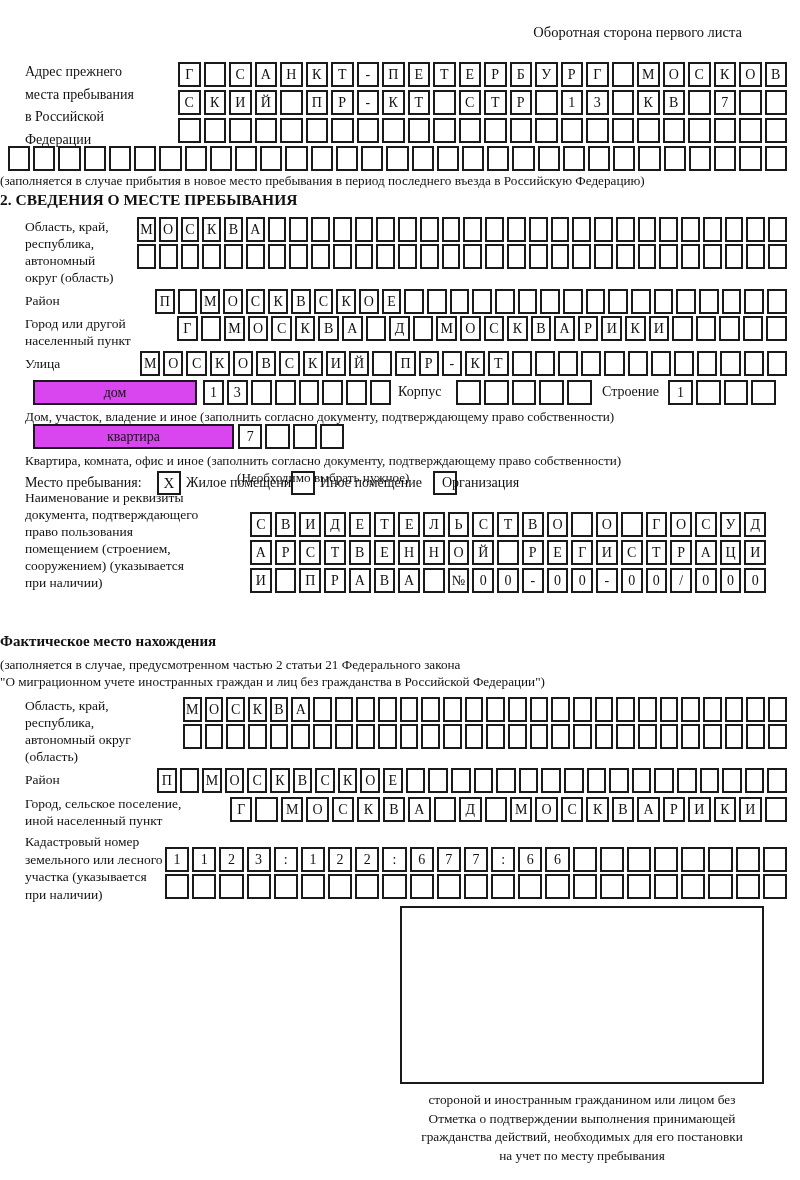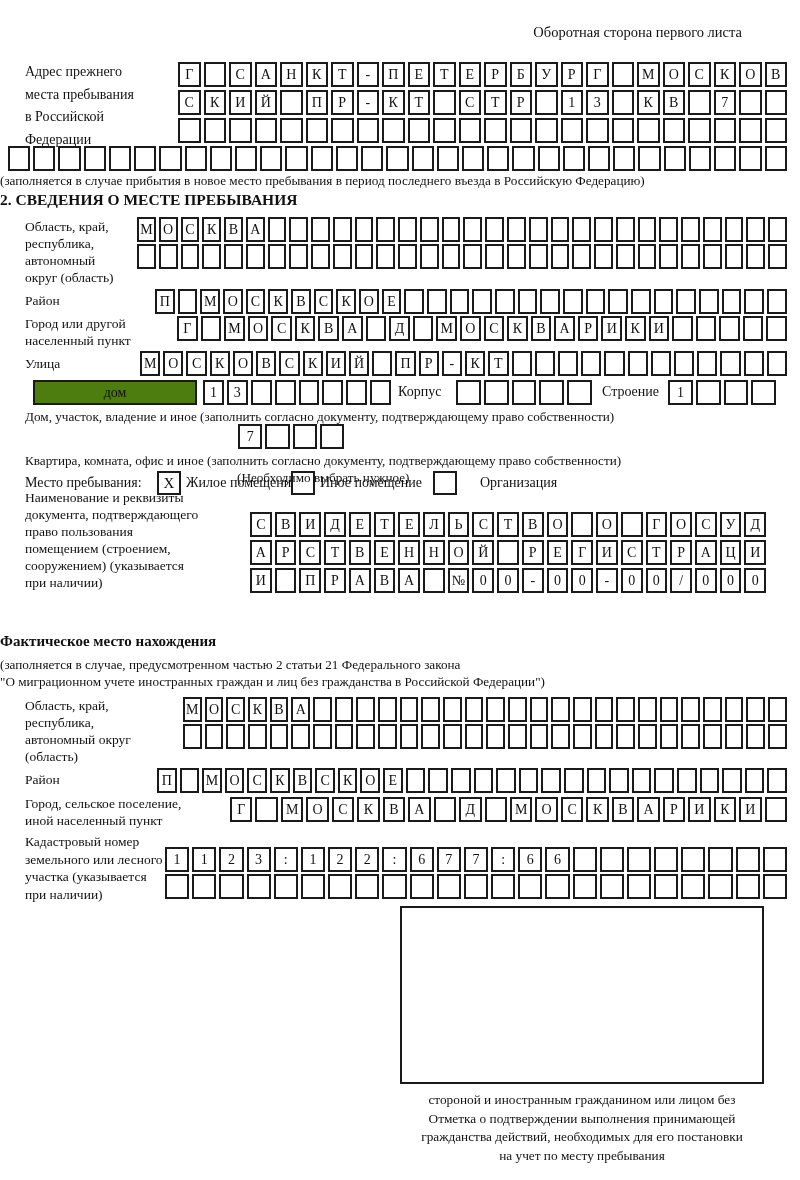--- a/index.html
+++ b/index.html
@@ -8,21 +8,21 @@
   .abs{position:absolute;}
   .cells{position:absolute;display:flex;gap:3px;}
   .cell{flex:1;height:21px;border:2px solid #1a1a1a;background:#fff;
         font-size:14px;line-height:21px;text-align:center;}
   .lbl{position:absolute;font-size:13.5px;line-height:17px;}
   .lbl-lg{position:absolute;font-size:14px;line-height:22.5px;}
   .inline-lbl{position:absolute;font-size:14px;line-height:21px;}
   .note{position:absolute;font-size:13.2px;line-height:16px;}
   .center{left:0;width:800px;text-align:left;}
   .title{position:absolute;font-size:15.5px;font-weight:bold;}
-  .wbox{position:absolute;border:2px solid #1a1a1a;height:21px;background:#4d7c0f;
+  .wbox{position:absolute;border:2px solid #1a1a1a;height:21px;background:#d946ef;
         text-align:center;font-size:14px;line-height:21px;}
   .cbx{position:absolute;width:20px;height:20px;border:2px solid #1a1a1a;background:#fff;
        text-align:center;font-size:15px;line-height:20px;}
   .bigbox{position:absolute;border:2px solid #1a1a1a;background:#fff;}
   .caption{position:absolute;font-size:13.3px;line-height:18.5px;text-align:center;}
 </style>
 </head>
 <body>
 
 <div id="page">
@@ -339,35 +339,36 @@
     </div>
   <div class="inline-lbl" style="left:602px;top:381px;">Строение</div>
   <div class="cells" style="left:668px;top:380px;width:108px;">
       <div class="cell">1</div>
       <div class="cell"></div>
       <div class="cell"></div>
       <div class="cell"></div>
     </div>
   <div class="note" style="left:25px;top:409px;">Дом, участок, владение и иное (заполнить согласно документу, подтверждающему право собственности)</div>
 
+  <div class="wbox" style="left:33px;top:424px;width:197px;">квартира</div>
   <div class="cells" style="left:238px;top:424px;width:106px;">
       <div class="cell">7</div>
       <div class="cell"></div>
       <div class="cell"></div>
       <div class="cell"></div>
     </div>
   <div class="note" style="left:25px;top:453px;">Квартира, комната, офис и иное (заполнить согласно документу, подтверждающему право собственности)</div>
 
   <div class="inline-lbl" style="left:25px;top:472px;">Место пребывания:</div>
   <div class="cbx" style="left:157px;top:471px;">X</div>
   <div class="inline-lbl" style="left:186px;top:472px;">Жилое помещение</div>
   <div class="cbx" style="left:291px;top:471px;"></div>
   <div class="inline-lbl" style="left:320px;top:472px;">Иное помещение</div>
   <div class="cbx" style="left:433px;top:471px;"></div>
-  <div class="inline-lbl" style="left:480px;top:472px;">Организация</div>
+  <div class="inline-lbl" style="left:442px;top:472px;">Организация</div>
   <div class="note" style="left:237px;top:470px;">(Необходимо выбрать нужное)</div>
 
   <div class="lbl" style="left:25px;top:489px;">
       <div>Наименование и реквизиты</div>
       <div>документа, подтверждающего</div>
       <div>право пользования</div>
       <div>помещением (строением,</div>
       <div>сооружением) (указывается</div>
       <div>при наличии)</div>
     </div>

